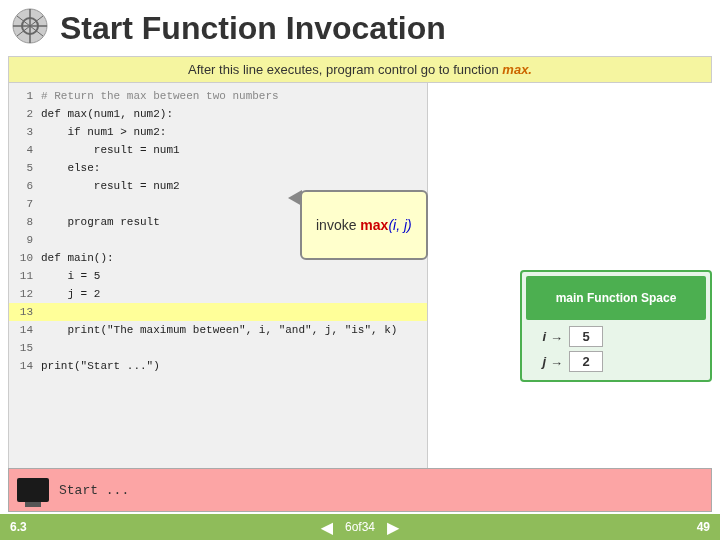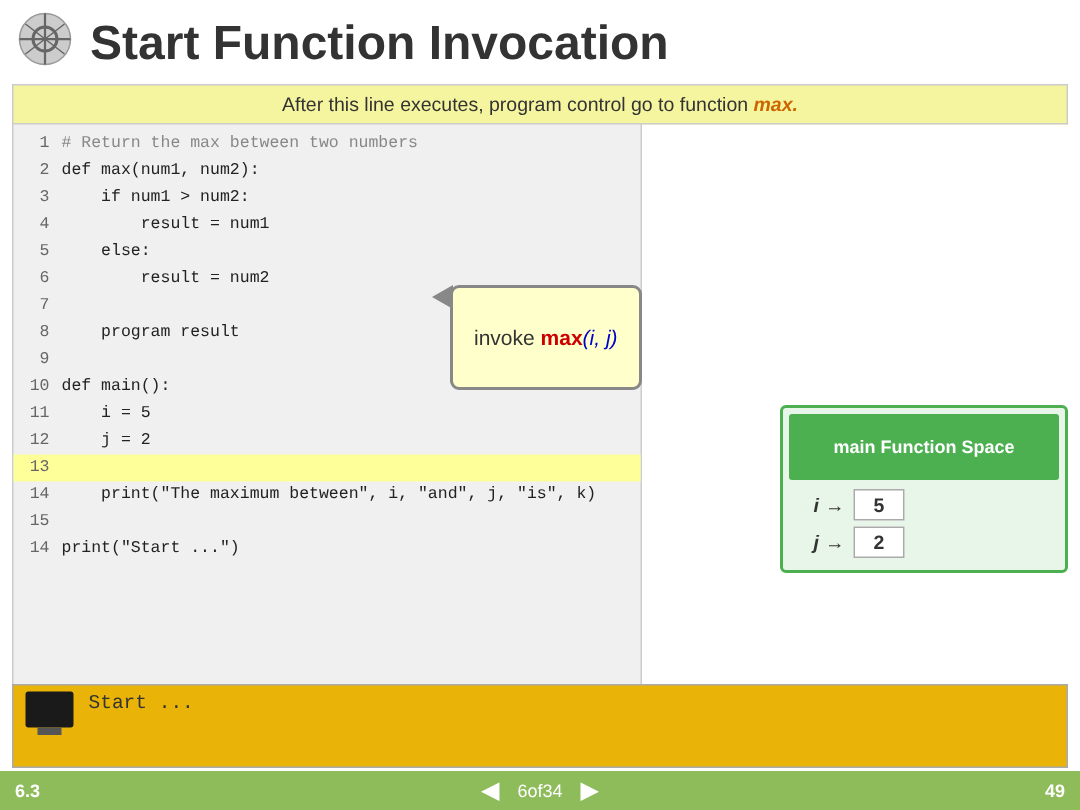--- a/index.html
+++ b/index.html
@@ -171,24 +171,25 @@
       min-width: 34px;
       text-align: center;
     }
 
     
     .console-area {
       position: absolute;
       bottom: 28px;
       left: 8px;
       right: 8px;
-      height: 56px;
-      background: #eab308;
+      height: 44px;
+      background: #fca5a5;
       border: 1px solid #aaa;
       display: flex;
+      align-items: center;
       padding: 4px 8px;
     }
     .console-icon {
       width: 32px;
       height: 24px;
       background: #1a1a1a;
       border-radius: 2px;
       margin-right: 10px;
       flex-shrink: 0;
       position: relative;

